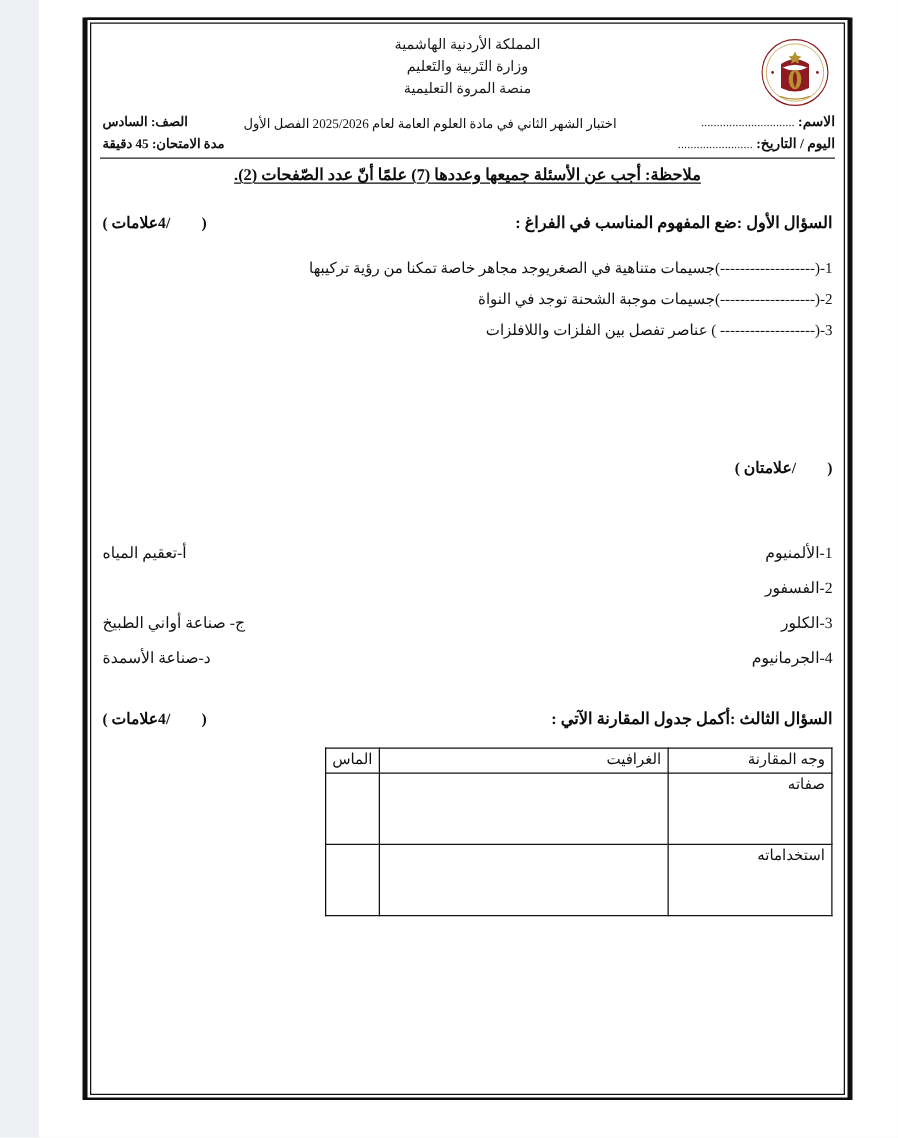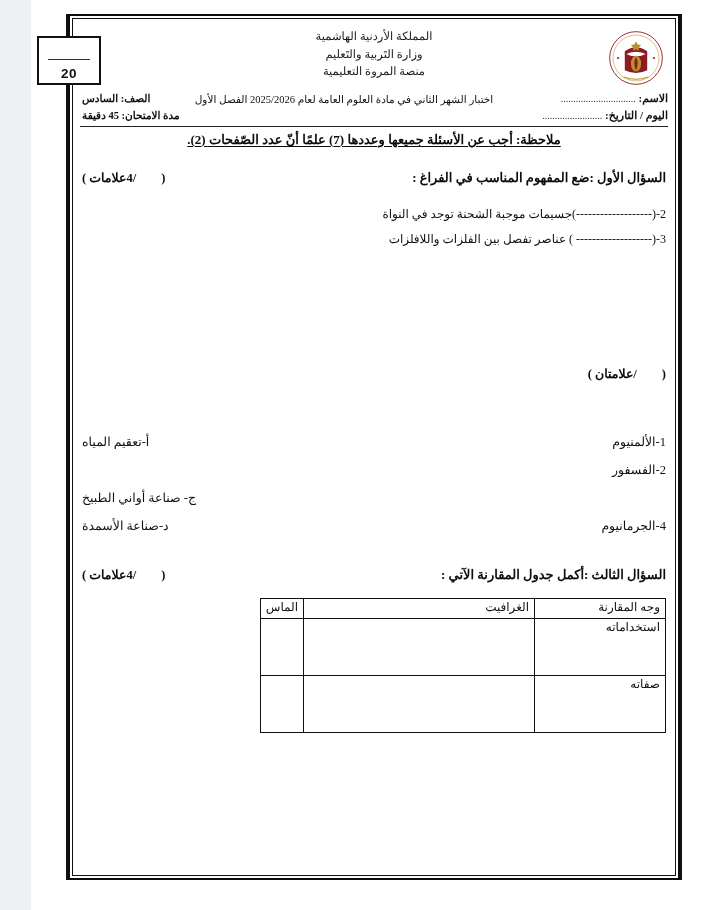--- a/index.html
+++ b/index.html
@@ -248,24 +248,20 @@
 </style>
 </head>
 <body>
 
 <div id="page-wrap">
   <div id="sheet">
     <div class="inner">
 
       <div class="header">
 
-        <div class="score-box">
-          <div class="score-line"></div>
-          <div class="score-num">20</div>
-        </div>
 
         <div class="ministry">
           <div>المملكة الأردنية الهاشمية</div>
           <div>وزارة التَربية والتَعليم</div>
           <div>منصة المروة التعليمية</div>
         </div>
 
         <div class="logo">
           <svg viewBox="0 0 100 100" width="56" height="56" aria-hidden="true">
             <circle cx="50" cy="50" r="47" fill="#ffffff" stroke="#8e1b22" stroke-width="1.6"></circle>
@@ -303,39 +299,41 @@
       </div>
 
       <div class="note">ملاحظة: أجب عن الأسئلة جميعها وعددها (7) علمًا أنّ عدد الصّفحات (2).</div>
 
       <div class="q-head" style="top:148px;">
         <div class="q-title">السؤال الأول :ضع المفهوم المناسب في الفراغ :</div>
         <div class="q-marks">(        /4علامات )</div>
       </div>
 
       <div class="q-items" style="top:180px;">
+        <div class="q-item">1-(-------------------)جسيمات متناهية في الصغريوجد مجاهر خاصة تمكنا من رؤية تركيبها</div>
         <div class="q-item">2-(-------------------)جسيمات موجبة الشحنة توجد في النواة</div>
         <div class="q-item">3-(------------------- ) عناصر تفصل بين الفلزات واللافلزات</div>
       </div>
 
       <div class="q-head" style="top:344px;">
         <div class="q-marks">(        /علامتان )</div>
       </div>
 
       <div class="match-rows" style="top:406px;">
         <div class="match-row">
           <div class="match-right">1-الألمنيوم</div>
           <div class="match-spacer"></div>
           <div class="match-left">أ-تعقيم المياه</div>
         </div>
         <div class="match-row">
           <div class="match-right">2-الفسفور</div>
           <div class="match-spacer"></div>
         </div>
         <div class="match-row">
+          <div class="match-right">3-الكلور</div>
           <div class="match-spacer"></div>
           <div class="match-left">ج- صناعة أواني الطبيخ</div>
         </div>
         <div class="match-row">
           <div class="match-right">4-الجرمانيوم</div>
           <div class="match-spacer"></div>
           <div class="match-left">د-صناعة الأسمدة</div>
         </div>
       </div>
 
@@ -345,26 +343,26 @@
       </div>
 
       <table class="cmp-table" style="top:576px;">
         <tbody>
             <tr class="head">
           <td class="col-a">وجه المقارنة</td>
           <td class="col-b">الغرافيت</td>
           <td class="col-c">الماس</td>
         </tr>
         <tr class="body">
-          <td class="col-a">استخداماته</td>
+          <td class="col-a">صفاته</td>
           <td class="col-b"></td>
           <td class="col-c"></td>
         </tr>
         <tr class="body">
-          <td class="col-a">صفاته</td>
+          <td class="col-a">استخداماته</td>
           <td class="col-b"></td>
           <td class="col-c"></td>
         </tr>
       </tbody>
         </table>
 
     </div>
   </div>
 </div>
 

